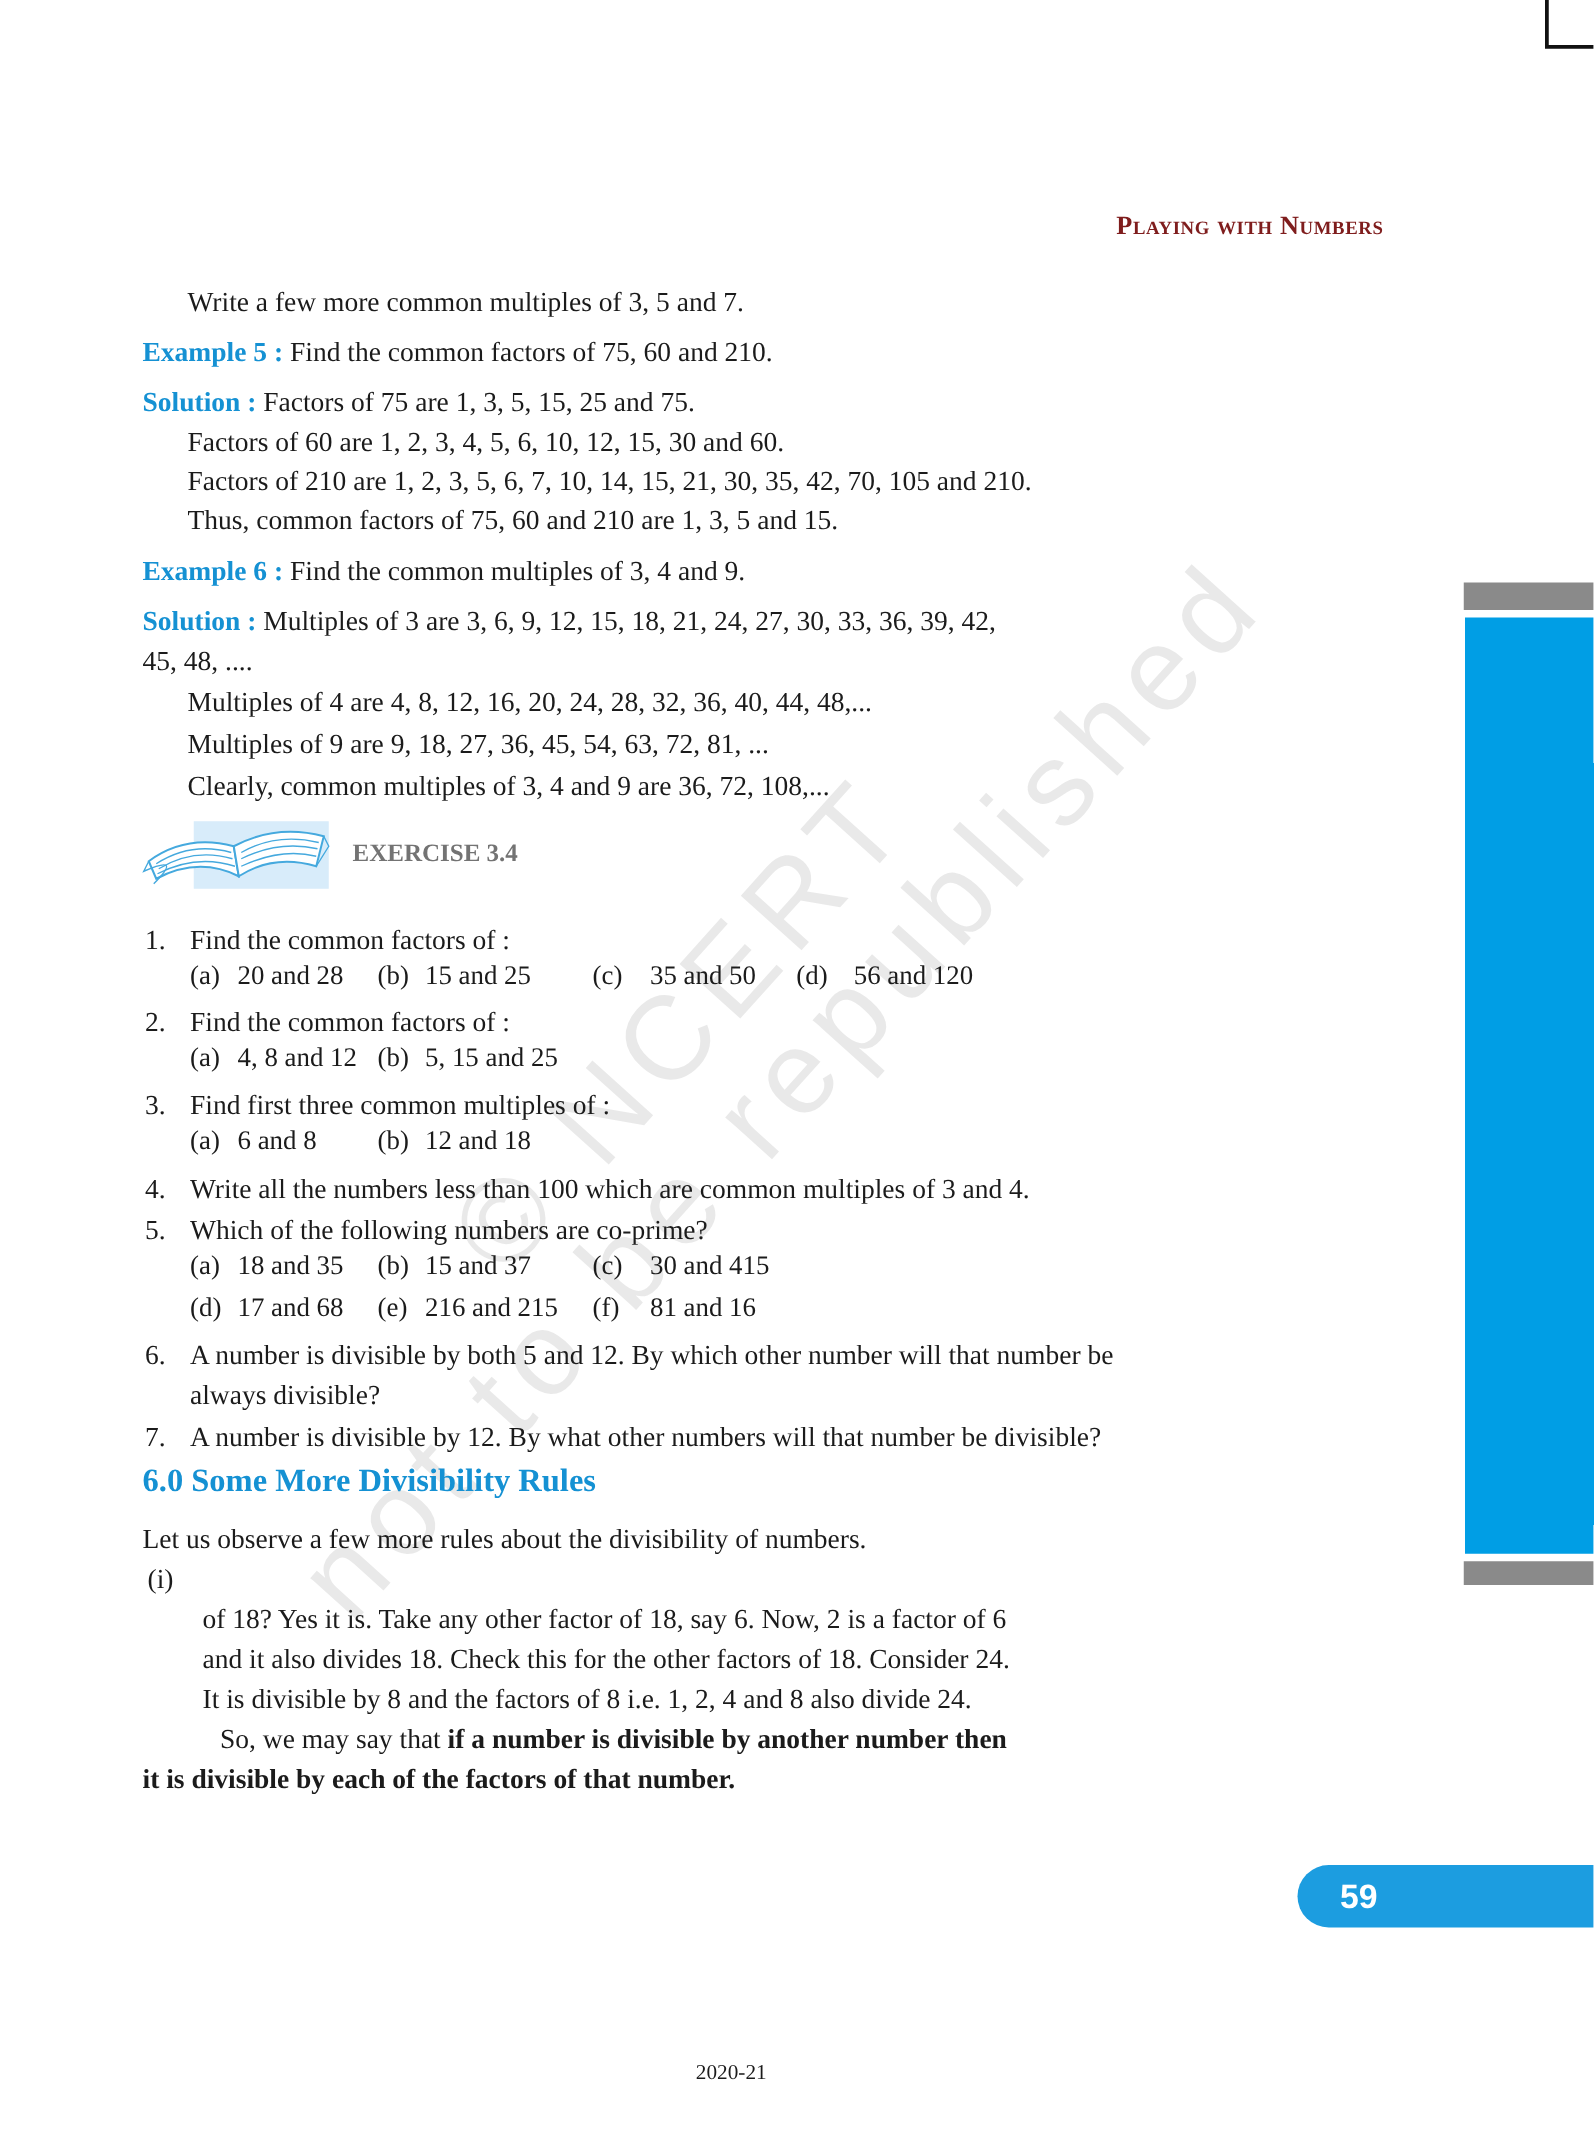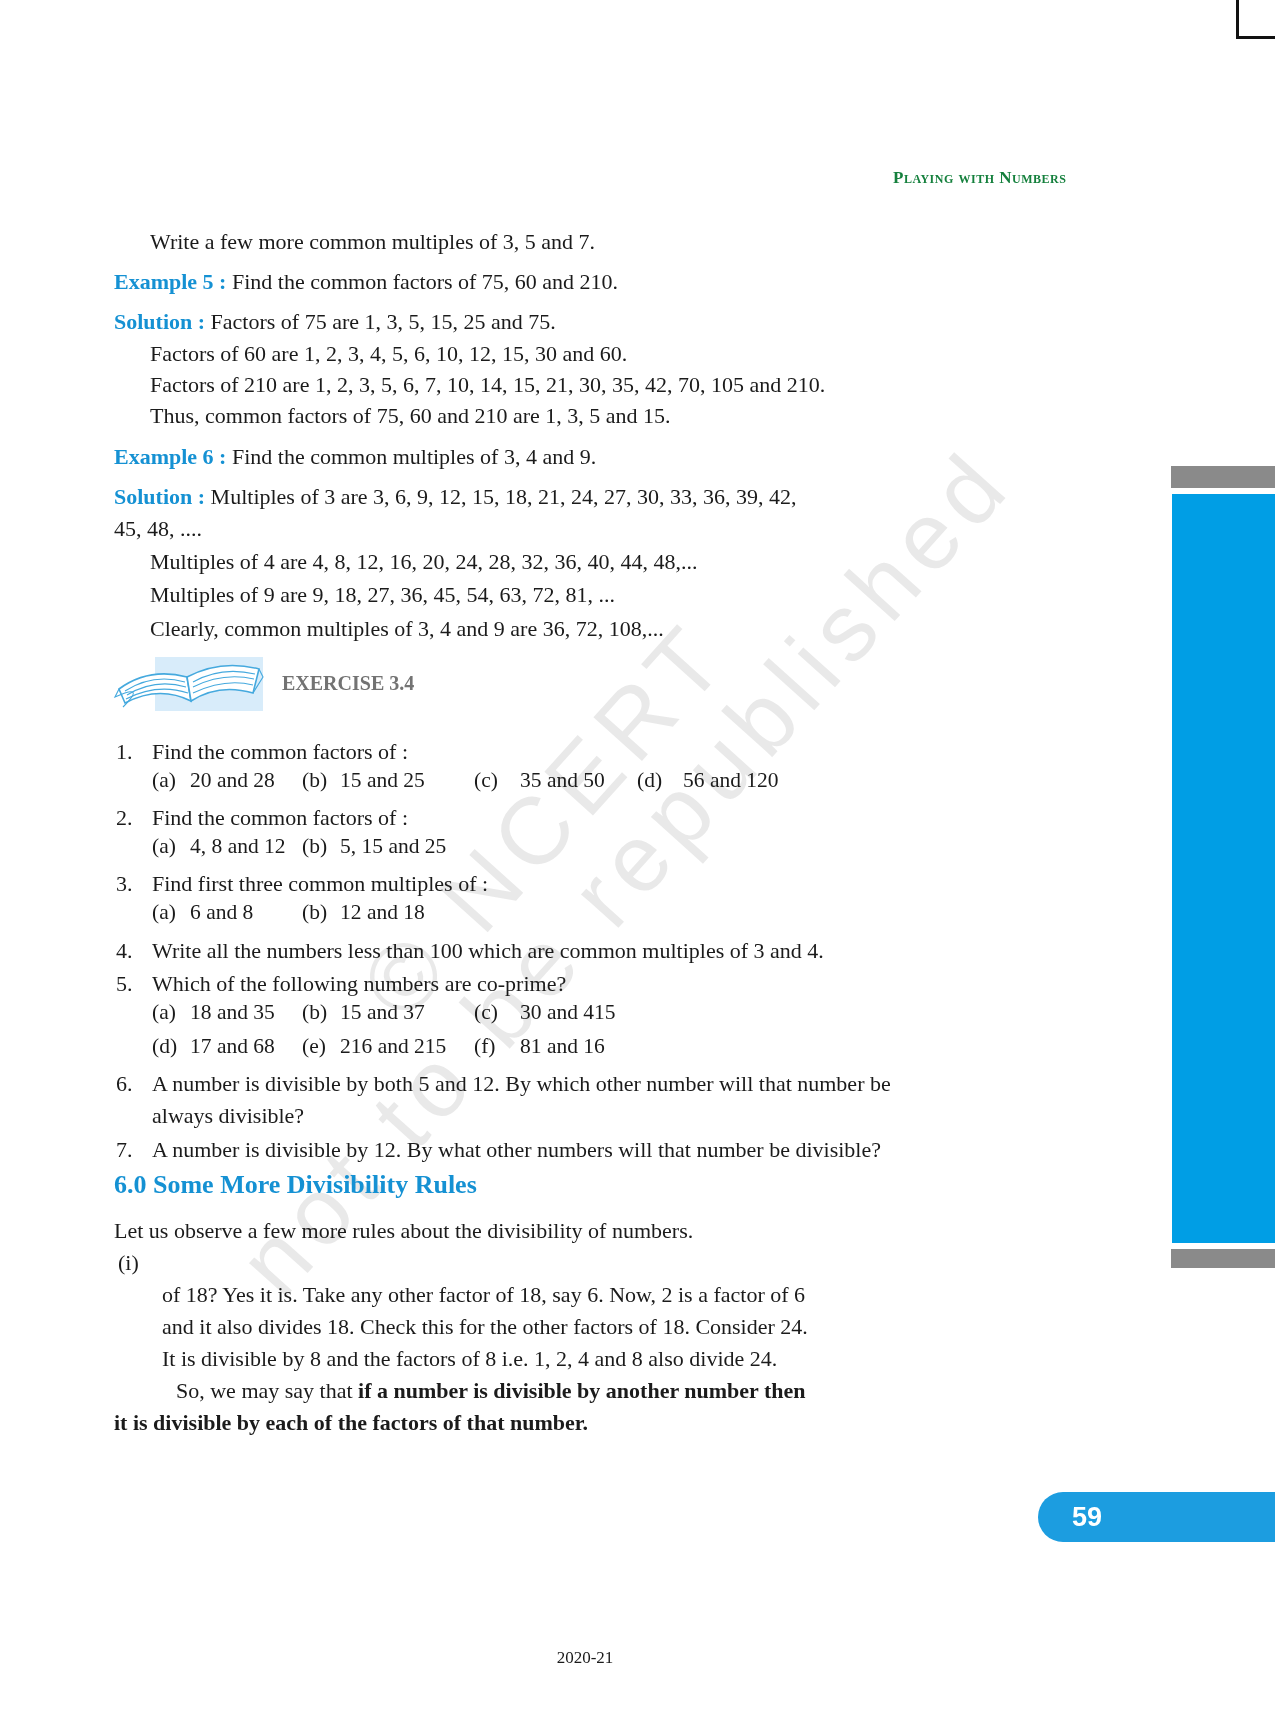--- a/index.html
+++ b/index.html
@@ -5,22 +5,22 @@
   html,body { margin:0; padding:0; background:#ffffff; }
   .page {
     position:relative; width:1275px; height:1709px;
     background:#ffffff; overflow:hidden;
     font-family:"Liberation Serif", serif; color:#1b1b1b;
   }
   .abs { position:absolute; white-space:nowrap; }
   .body-t { font-size:22px; line-height:34px; }
   .lead { font-weight:bold; color:#1591d3; }
   .running-head {
-    font-variant:small-caps; font-weight:bold; color:#15803d;
-    font-size:17px; letter-spacing:0.5px;
+    font-variant:small-caps; font-weight:bold; color:#7f1d1d;
+    font-size:21px; letter-spacing:0.5px;
   }
   .ex-title { font-size:20px; font-weight:bold; color:#737373; }
   .sec-title { font-size:26px; font-weight:bold; color:#1591d3; }
   .qnum { position:absolute; left:116px; }
   .qtext { position:absolute; left:152px; }
   .optrow { position:absolute; left:152px; display:flex; font-size:21.5px; }
   .opt { display:flex; }
   .opt .lbl { display:inline-block; width:38px; }
   .o-150 { width:150px; } .o-172 { width:172px; } .o-163 { width:163px; }
   .wm {

